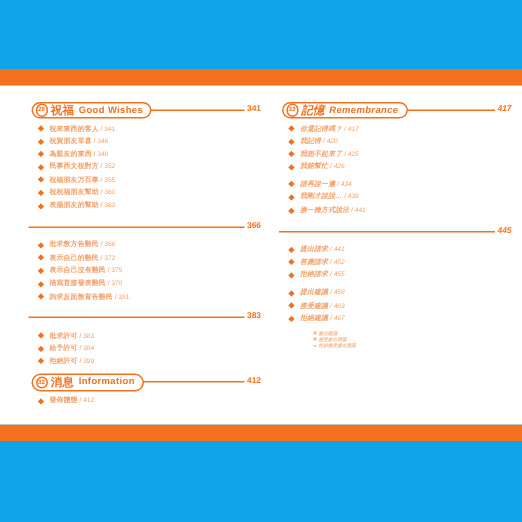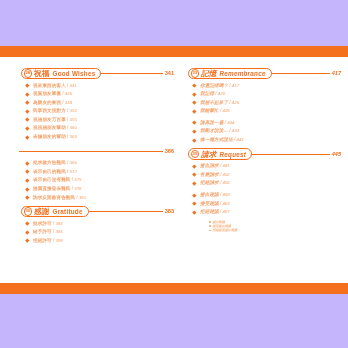--- a/index.html
+++ b/index.html
@@ -10,21 +10,21 @@
     width: 348px;
     height: 348px;
     background: #ffffff;
     font-family: "Liberation Sans", "DejaVu Sans", sans-serif;
     overflow: hidden;
   }
   #page {
     position: relative;
     width: 348px;
     height: 348px;
-    background: #c4b5fd;
+    background: #0ea5e9;
   }
   .band {
     position: absolute;
     left: 0;
     width: 348px;
     height: 11px;
     background: #f4701d;
   }
   .band.top { top: 46px; }
   .band.bottom { top: 283px; }
@@ -292,46 +292,60 @@
               <li class="entry">
                 <span class="dot"></span>
                 <span class="e-zh">詢求反面教育告難民</span>
                 <span class="e-sep">/</span>
                 <span class="e-pg">381</span>
               </li>
             </ul>
           </div>
           <div class="section">
             <div class="head-row">
+              <span class="leader"></span>
+              <span class="pgnum">383</span>
+            </div>
+            <ul class="entries">
+              <li class="entry">
+                <span class="dot"></span>
+                <span class="e-zh">批求許可</span>
+                <span class="e-sep">/</span>
+                <span class="e-pg">383</span>
+              </li>
+              <li class="entry">
+                <span class="dot"></span>
+                <span class="e-zh">給予許可</span>
+                <span class="e-sep">/</span>
+                <span class="e-pg">384</span>
+              </li>
+              <li class="entry">
+                <span class="dot"></span>
+                <span class="e-zh">拒絕許可</span>
+                <span class="e-sep">/</span>
+                <span class="e-pg">399</span>
+              </li>
+            </ul>
+          </div>
+          <div class="section">
+            <div class="head-row">
               <div class="pill">
-                <span class="badge">30</span>
-                <span class="zh">感謝</span>
-                <span class="en">Gratitude</span>
+                <span class="badge">32</span>
+                <span class="zh">消息</span>
+                <span class="en">Information</span>
               </div>
               <span class="leader"></span>
-              <span class="pgnum">383</span>
-            </div>
-            <ul class="entries">
-              <li class="entry">
-                <span class="dot"></span>
-                <span class="e-zh">批求許可</span>
-                <span class="e-sep">/</span>
-                <span class="e-pg">383</span>
-              </li>
-              <li class="entry">
-                <span class="dot"></span>
-                <span class="e-zh">給予許可</span>
-                <span class="e-sep">/</span>
-                <span class="e-pg">384</span>
-              </li>
-              <li class="entry">
-                <span class="dot"></span>
-                <span class="e-zh">拒絕許可</span>
-                <span class="e-sep">/</span>
-                <span class="e-pg">399</span>
+              <span class="pgnum">412</span>
+            </div>
+            <ul class="entries">
+              <li class="entry">
+                <span class="dot"></span>
+                <span class="e-zh">發佈體態</span>
+                <span class="e-sep">/</span>
+                <span class="e-pg">412</span>
               </li>
             </ul>
           </div>
         </div>
       <div class="col right">
           <div class="section">
             <div class="head-row">
               <div class="pill">
                 <span class="badge">33</span>
                 <span class="zh">記憶</span>
@@ -384,25 +398,20 @@
               <li class="entry">
                 <span class="dot"></span>
                 <span class="e-zh">換一種方式說法</span>
                 <span class="e-sep">/</span>
                 <span class="e-pg">441</span>
               </li>
             </ul>
           </div>
           <div class="section">
             <div class="head-row">
-              <div class="pill">
-                <span class="badge">35</span>
-                <span class="zh">請求</span>
-                <span class="en">Request</span>
-              </div>
               <span class="leader"></span>
               <span class="pgnum">445</span>
             </div>
             <ul class="entries">
               <li class="entry">
                 <span class="dot"></span>
                 <span class="e-zh">提出請求</span>
                 <span class="e-sep">/</span>
                 <span class="e-pg">441</span>
               </li>

